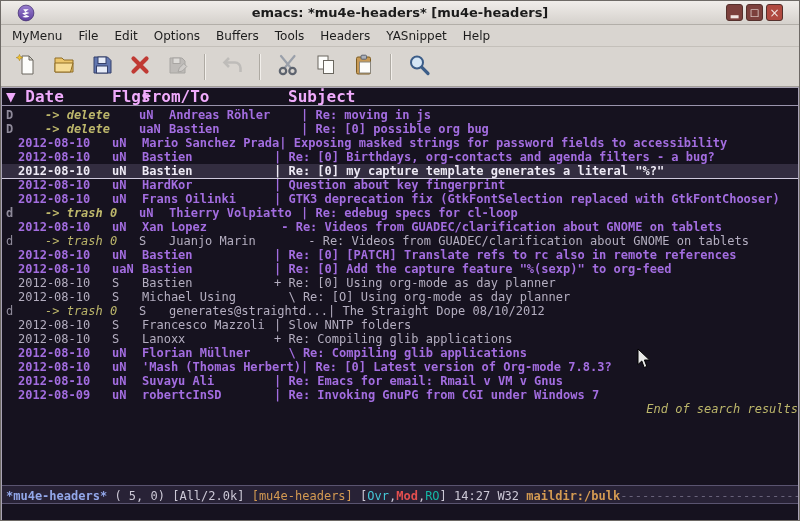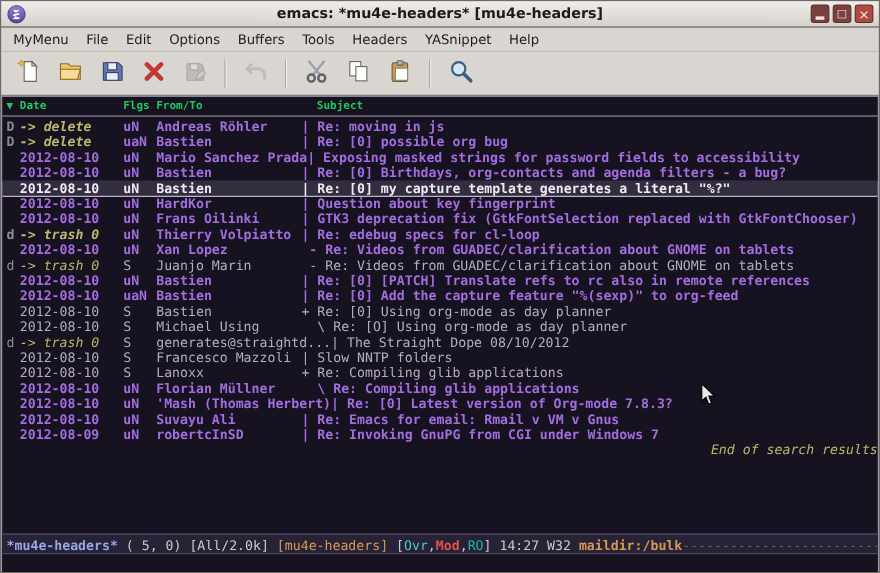--- a/index.html
+++ b/index.html
@@ -7,21 +7,21 @@
   .window {
     width:800px; height:521px; display:flex; flex-direction:column;
     font-family:"DejaVu Sans", sans-serif;
     border:1px solid #6e6a66; position:relative; background:#16121f;
   }
 
   
   .titlebar {
     flex:0 0 24px; height:24px; background:linear-gradient(#f0edea,#d5d1cc);
     border-bottom:1px solid #b2aea8; display:flex; align-items:center;
-    padding:0 5px; position:relative;
+    padding:0 16px; position:relative;
   }
   .title-text {
     position:absolute; left:0; right:0; text-align:center;
     font-size:13px; font-weight:bold; color:#1b1b1b; pointer-events:none;
   }
   .app-icon { width:18px; height:18px; display:flex; align-items:center; z-index:2; }
   .win-buttons { margin-left:auto; display:flex; gap:3px; z-index:2; }
   .win-btn {
     width:17px; height:17px; border-radius:3px; border:1px solid #58282684;
     display:flex; align-items:center; justify-content:center;
@@ -47,41 +47,41 @@
   .tb-sep { width:2px; height:26px; border-left:1px solid #aeaaa3; border-right:1px solid #f2efeb; margin:0 5px; }
 
   
   .frame {
     flex:1; background:#16121f; border:1px solid #a9a3b5; border-bottom:none;
     display:flex; flex-direction:column; overflow:hidden;
     font-family:"DejaVu Sans Mono", monospace;
   }
   .header-line {
     flex:0 0 18px; height:18px; display:flex; align-items:center; padding-left:4px;
-    color:#22c55e; font-weight:bold; font-size:10px; white-space:pre;
+    color:#f0abfc; font-weight:bold; font-size:16px; white-space:pre;
     border-bottom:1px solid #9a94ac;
   }
   .hl-date { width:106px; } .hl-flags { width:30px; } .hl-from { width:132px; }
   .hl-subject { padding-left:14px; }
 
   .message-list { flex:1; overflow:hidden; padding-top:2px; }
   .msg-row { height:14px; line-height:14px; display:flex; font-size:12px; padding-left:4px; white-space:pre; }
   .cell { white-space:pre; overflow:visible; }
   .cell-prefix { flex:0 0 12px; width:12px; color:#8f8a9a; }
   .cell-date   { flex:0 0 94px; width:94px; }
   .cell-flags  { flex:0 0 30px; width:30px; }
   .cell-from   { min-width:132px; }
   .cell-subject{ flex:1; }
   .style-unread { color:#a36de0; font-weight:bold; }
   .style-read   { color:#b4aec0; }
   .style-current {
     color:#eeeaf5; font-weight:bold; background:#332d40;
     box-shadow:0 1px 0 0 #cfc9dc;
   }
-  .cell-action { color:#bdb76b !important; font-style:italic; }
+  .cell-action { color:#bdb76b !important; font-style:italic;margin-left:27px; }
   .end-line {
     height:14px; line-height:14px; font-size:12px; padding-left:4px;
     color:#bdb76b; font-style:italic; white-space:pre;text-align:right;
   }
 
   
   .mode-line {
     flex:0 0 19px; height:19px; background:#282236;
     border-top:1px solid #5a5470; border-bottom:1px solid #5a5470;
     font-size:12px; display:flex; align-items:flex-end; padding-left:4px;

